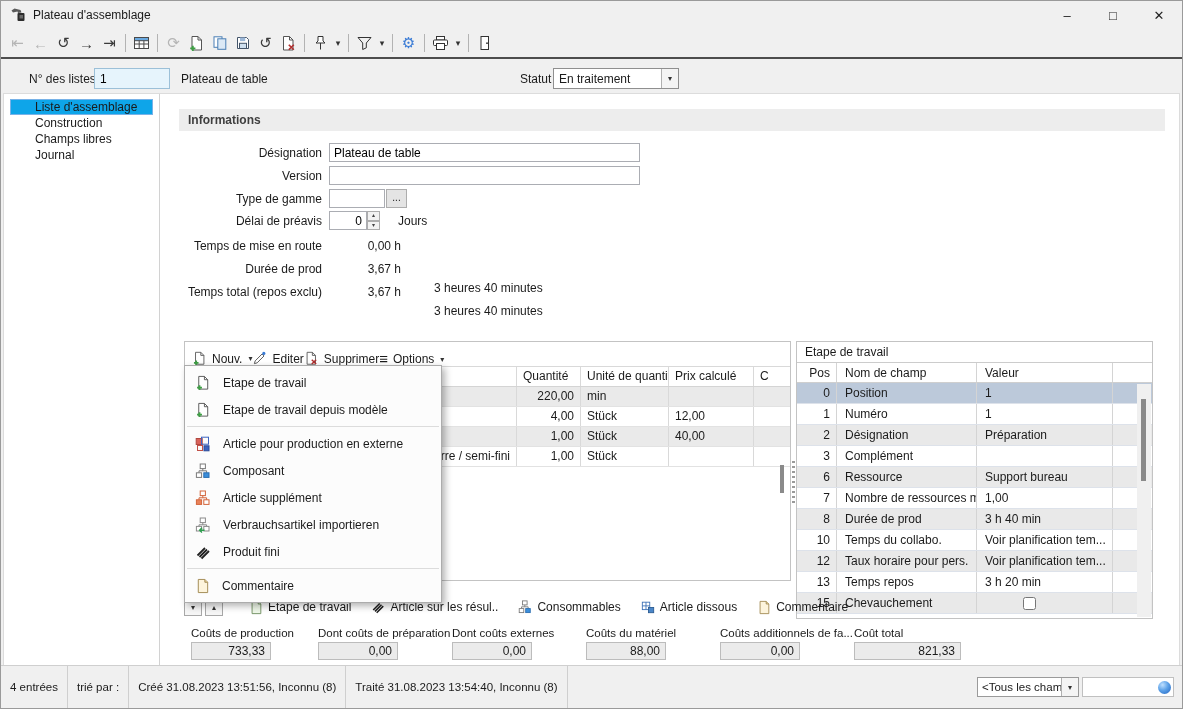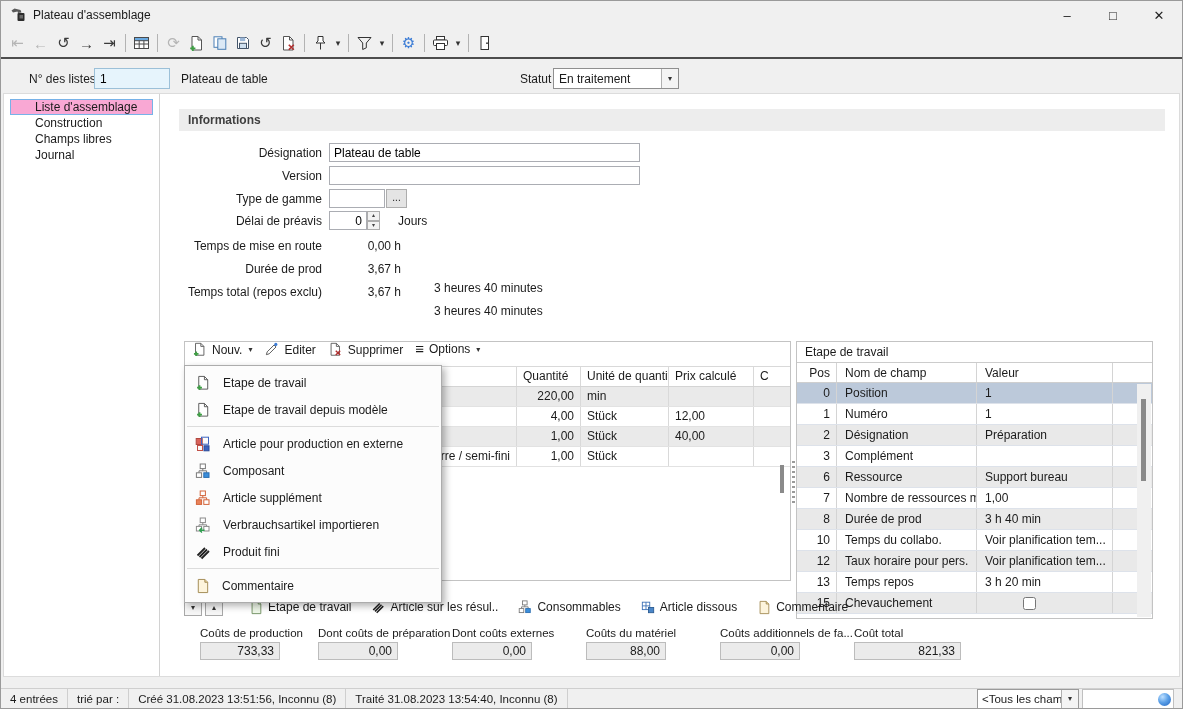--- a/index.html
+++ b/index.html
@@ -28,36 +28,36 @@
   .rec-label { position:absolute; top:71px; font-size:12px; }
   .rec-input { position:absolute; top:67px; height:21px; border:1px solid #9cc0d8; background:#e6f4fc; padding:1px 5px; font:12px "Liberation Sans",sans-serif; }
   .dropdown { position:absolute; height:21px; background:#fff; border:1px solid #8f8f8f; display:flex; align-items:center; }
   .dropdown .dd-text { flex:1; padding:0 5px; white-space:nowrap; overflow:hidden; }
   .dd-btn { width:17px; height:100%; border-left:1px solid #b0b0b0; background:#f4f4f4; display:flex; align-items:center; justify-content:center; font-size:8px; color:#333; }
 
   
   .content { position:absolute; top:92px; left:2px; right:2px; bottom:31px; background:#fff; border:1px solid #dcdcdc; }
   .sidebar { position:absolute; left:0; top:0; bottom:0; width:156px; border-right:1px solid #d2d2d2; padding-top:5px; }
   .side-item { margin:0 6px; height:16px; line-height:15px; padding-left:24px; border:1px solid transparent; white-space:nowrap; }
-  .side-item.sel { background:#f9a8d4; border-color:#77b2e8; }
+  .side-item.sel { background:#0ea5e9; border-color:#77b2e8; }
 
   .section-hdr { position:absolute; height:22px; background:#ededed; display:flex; align-items:center; padding-left:9px; font-weight:bold; color:#3f3f3f; }
 
   .irow { position:absolute; left:178px; height:21px; display:flex; align-items:center; }
   .ilabel { width:150px; text-align:right; padding-right:7px; white-space:nowrap; }
   .tinput { height:19px; border:1px solid #abadb3; background:#fff; padding:1px 4px; font:12px "Liberation Sans",sans-serif; }
   .browse-btn { width:21px; height:19px; border:1px solid #adadad; background:#e4e4e4; font-size:10px; line-height:15px; text-align:center; margin-left:1px; }
   .spin { width:13px; height:19px; display:flex; flex-direction:column; }
   .spin span { flex:1; border:1px solid #adadad; background:#f2f2f2; font-size:6px; line-height:7px; text-align:center; color:#444; }
   .tval { width:72px; text-align:right; }
   .ttext { margin-left:33px;margin-top:39px; }
 
   
   .steps-box { position:absolute; left:183px; top:340px; width:607px; height:240px; background:#fff; border:1px solid #c3c3c3; }
-  .steps-tools { height:24px; display:flex; align-items:flex-start; gap:12px; padding-left:7px; }
+  .steps-tools { height:24px; display:flex; align-items:flex-end; gap:0; padding-left:7px; }
   .st-btn { display:flex; align-items:center; gap:5px; }
   .st-caret { font-size:8px; color:#333; margin-left:1px; }
   .ham { font-size:15px; font-weight:bold; line-height:12px; }
   .grid-table { border-top:1px solid #d9d9d9; }
   .g-row { display:flex; height:20px; align-items:stretch; border-bottom:1px solid #e2e2e2; }
   .g-row.hdr { border-bottom:1px solid #d4d4d4; }
   .g-row.shade { background:#eaeaea; }
   .gc { padding:2px 6px; white-space:nowrap; overflow:hidden; border-right:1px solid #d9d9d9; }
   .gc.name { width:332px; text-align:right; }
   .gc.qty { width:64px; text-align:right; }
@@ -101,21 +101,21 @@
   .tab { display:flex; align-items:center; gap:5px; white-space:nowrap; }
   .sqbtns { display:flex; gap:3px; margin-right:6px; }
 
   
   .totals { position:absolute; left:183px; top:626px; width:810px; height:36px; }
   .tot { position:absolute; top:0; }
   .tot .t-label { font-size:11.5px; white-space:nowrap; }
   .tot .t-box { margin-top:3px; height:18px; background:#ebebeb; border:1px solid #bcbcbc; text-align:right; padding:1px 5px; }
 
   
-  .status { position:absolute; left:0; right:0; bottom:0; height:20px; background:#f0f0f0; border-top:1px solid #cfcfcf;
+  .status { position:absolute; left:0; right:0; bottom:0; height:43px; background:#f0f0f0; border-top:1px solid #cfcfcf;
             display:flex; align-items:center; font-size:11.5px; }
   .s-cell { height:100%; display:flex; align-items:center; padding:0 9px; border-right:1px solid #cfcfcf; white-space:nowrap; }
   .s-spacer { flex:1; }
   .s-dd { position:relative; width:102px; height:20px; background:#fff; border:1px solid #9a9a9a; display:flex; align-items:center; margin-right:3px; }
   .s-dd .dd-text { flex:1; padding:0 4px; white-space:nowrap; overflow:hidden; }
   .s-search { position:relative; width:92px; height:20px; background:#fff; border:1px solid #c0c0c0; margin-right:8px; }
   .s-search input { width:70px; height:16px; border:none; outline:none; font:11.5px "Liberation Sans",sans-serif; padding:1px 3px; }
   .sphere { position:absolute; right:2px; top:3px; width:13px; height:13px; border-radius:50%;
             background:radial-gradient(circle at 35% 30%, #bfe0ff 0%, #5ca1e8 45%, #1f62c0 100%); }
 
@@ -549,21 +549,21 @@
     <div class="tab">
       <svg width="14" height="15" viewBox="0 0 16 16">
           <path d="M3.5 1h7l3 3v11h-10z" fill="#fdf4dc" stroke="#a08850"></path>
           <path d="M10.5 1v3h3" fill="#e8d5a0" stroke="#a08850"></path>
         </svg>
       <span>Commentaire</span>
     </div>
   </div>
 
   <div class="totals">
-    <div class="tot" style="left:16px">
+    <div class="tot" style="left:7px">
       <div class="t-label">Coûts de production</div>
       <div class="t-box" style="width:80px">733,33</div>
     </div>
     <div class="tot" style="left:134px">
       <div class="t-label">Dont coûts de préparation</div>
       <div class="t-box" style="width:80px">0,00</div>
     </div>
     <div class="tot" style="left:268px">
       <div class="t-label">Dont coûts externes</div>
       <div class="t-box" style="width:80px">0,00</div>

